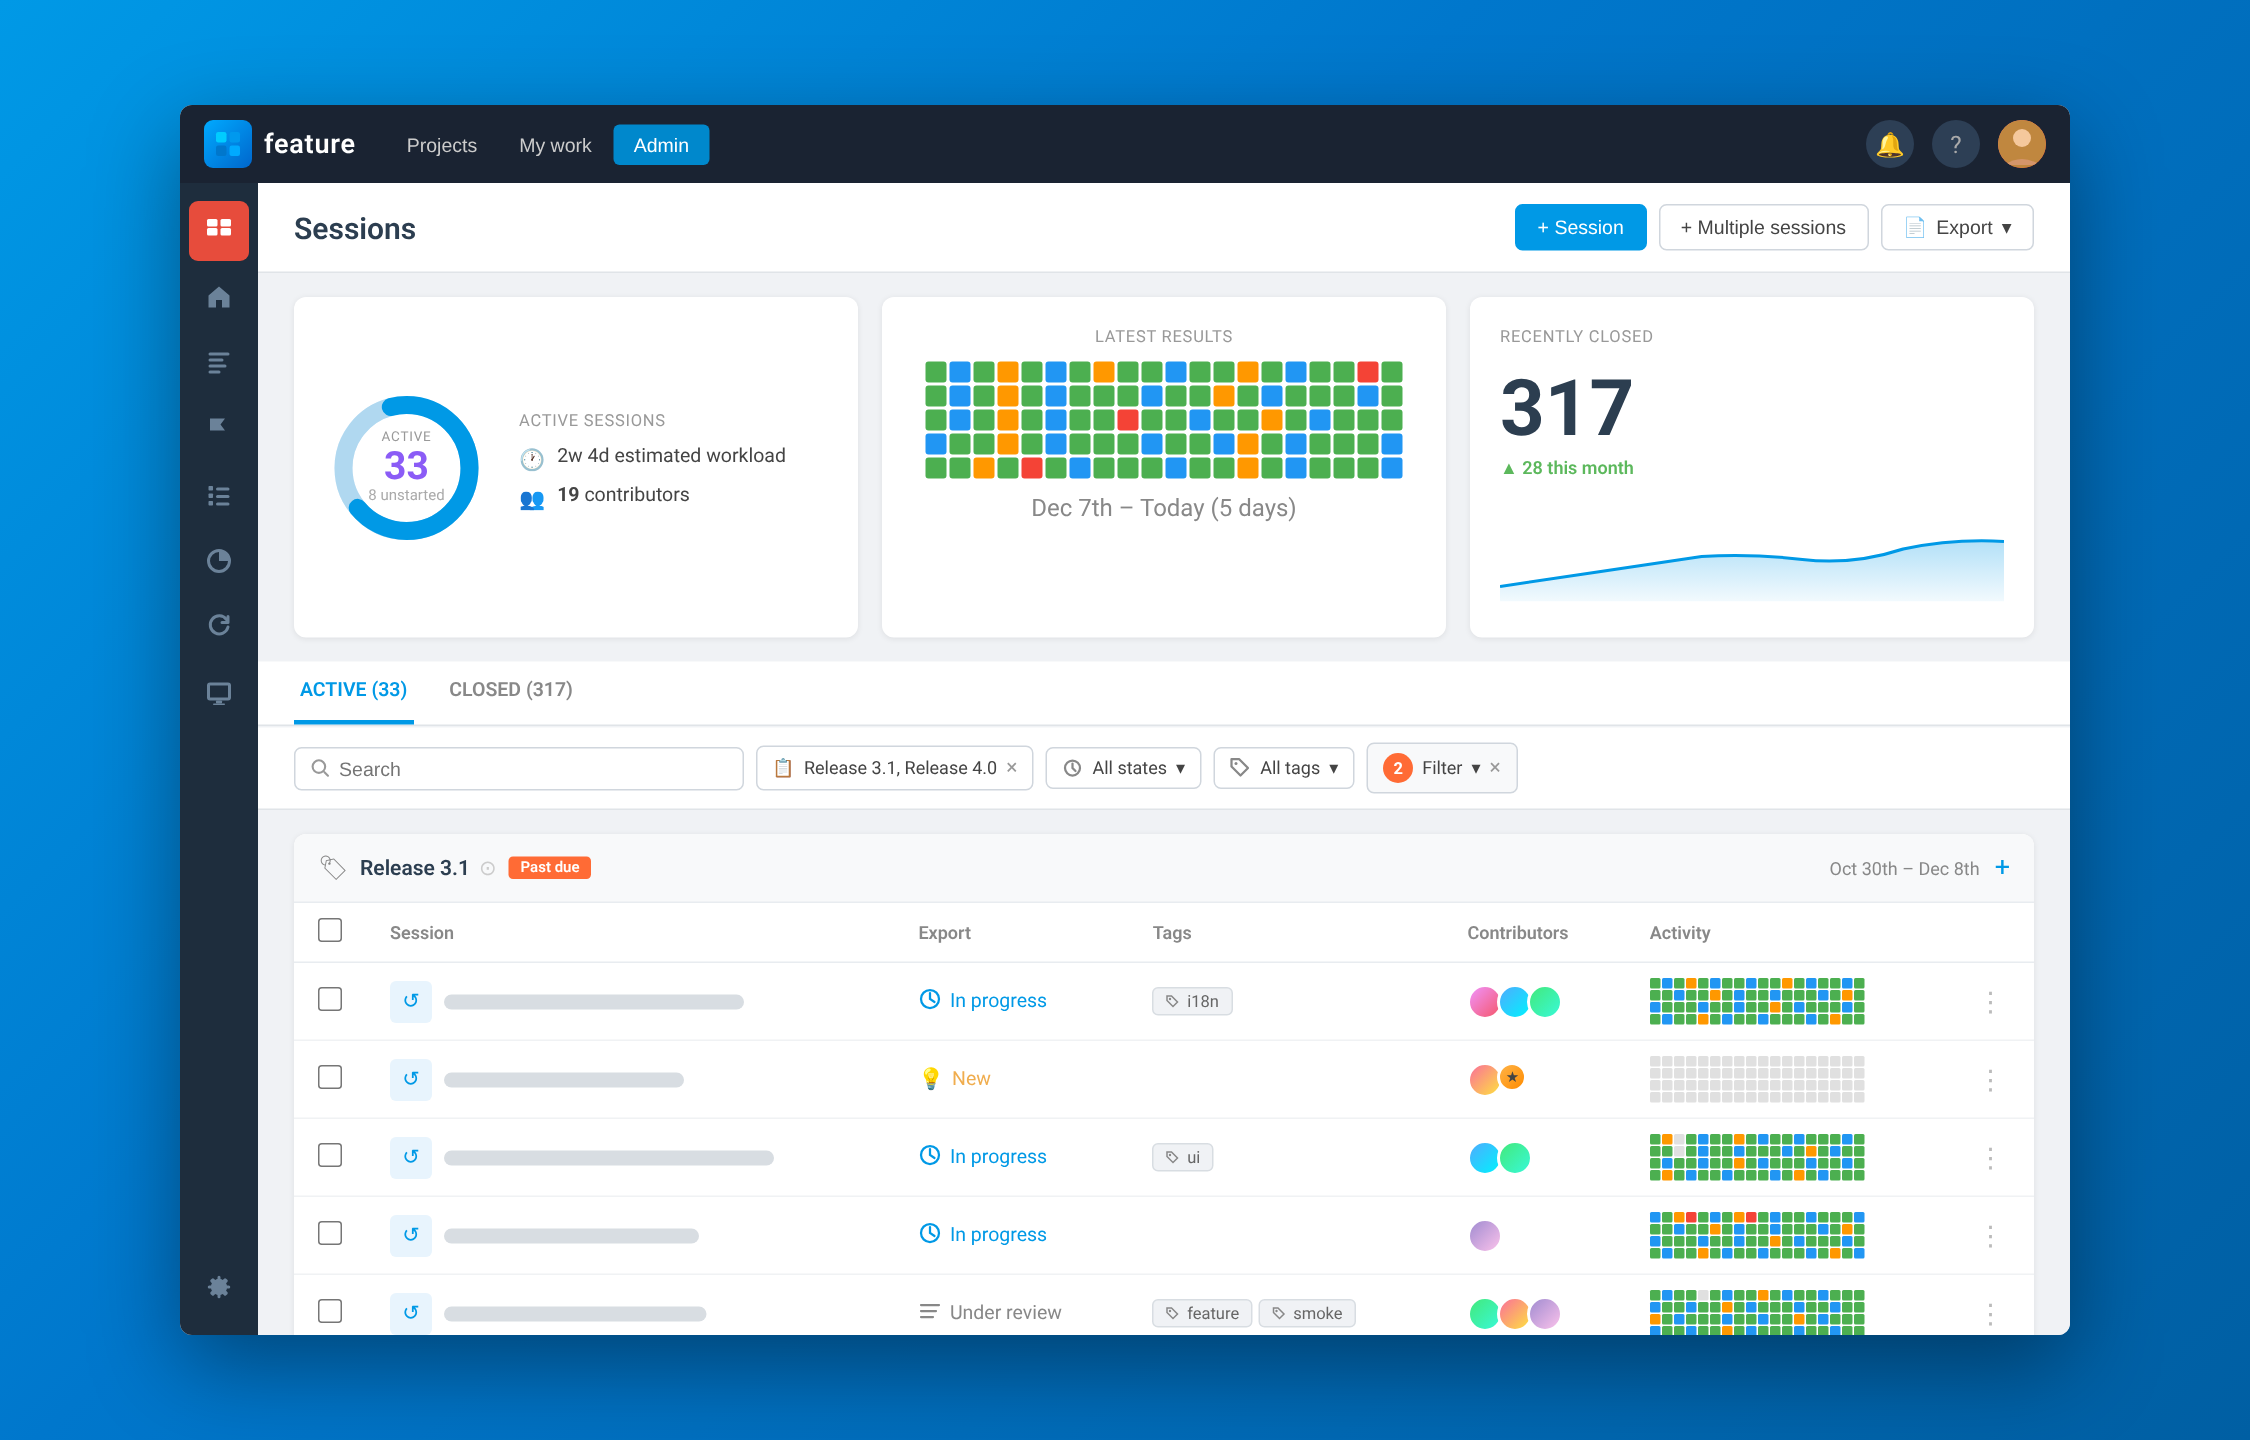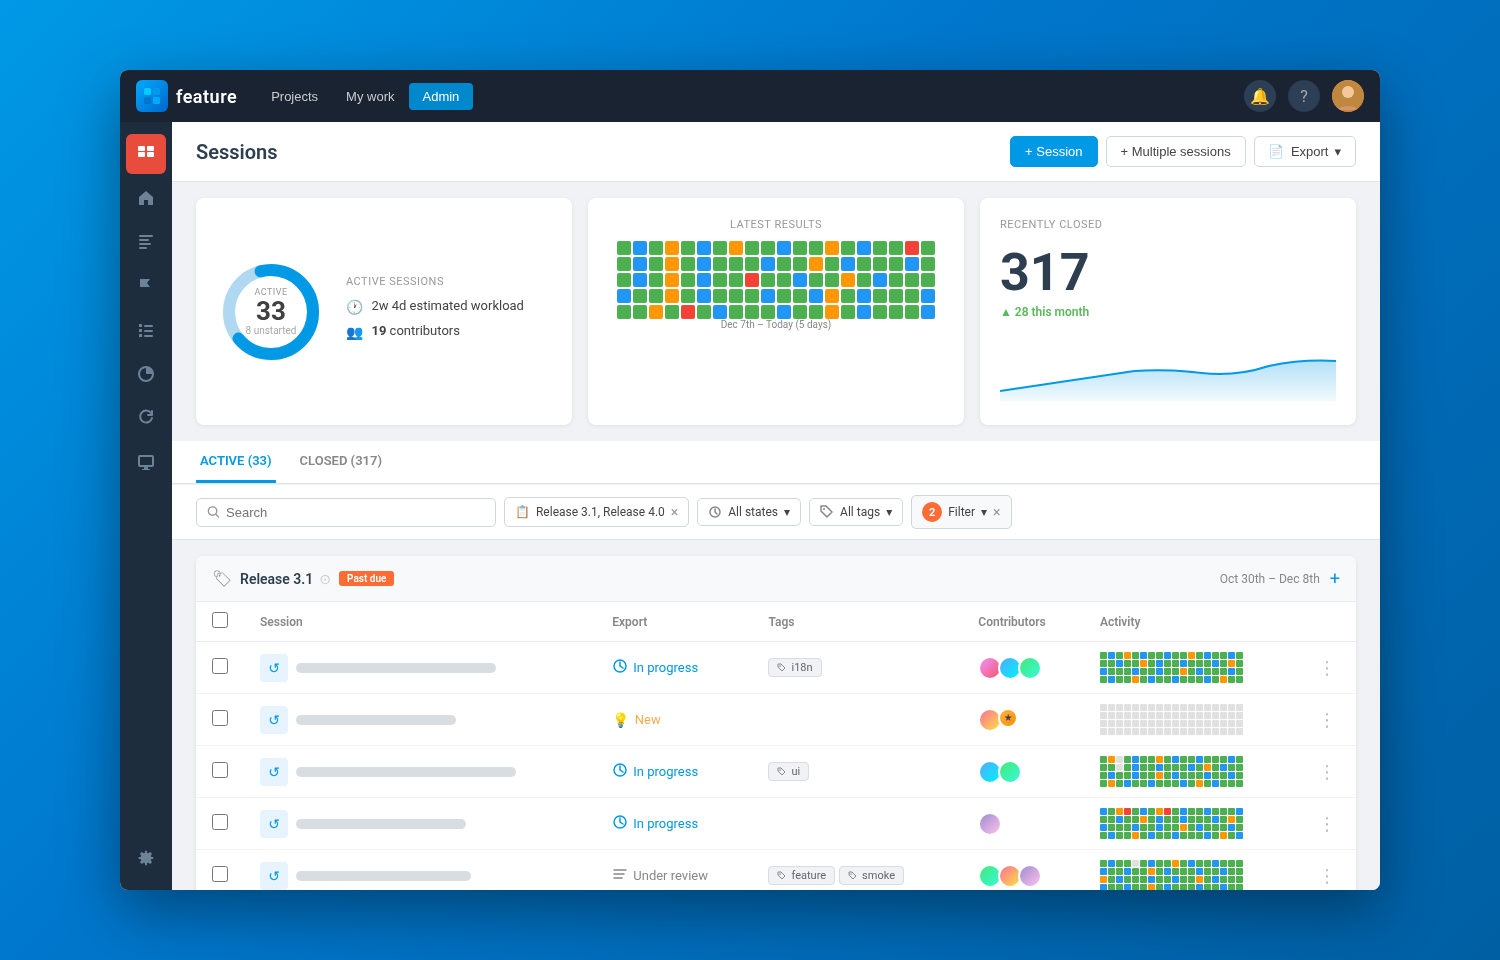--- a/index.html
+++ b/index.html
@@ -208,21 +208,21 @@
     .donut-label .active-text {
       font-size: 9px;
       color: #999;
       text-transform: uppercase;
       letter-spacing: 0.5px;
       display: block;
     }
     .donut-label .count {
       font-size: 26px;
       font-weight: 700;
-      color: #404040;
+      color: #8b5cf6;
       display: block;
       line-height: 1.1;
     }
     .donut-label .unstarted {
       font-size: 10px;
       color: #aaa;
       display: block;
     }
     .active-sessions-info .label {
       font-size: 11px;
@@ -259,23 +259,23 @@
       grid-template-columns: repeat(20, 14px);
       grid-template-rows: repeat(5, 14px);
       gap: 2px;
     }
     .result-cell {
       width: 14px;
       height: 14px;
       border-radius: 2px;
     }
     .date-range {
-      font-size: 10px;
+      font-size: 16px;
       color: #888;
-      margin-top: 0;
+      margin-top: 10px;
     }
     
     .recently-closed-card {
       display: flex;
       flex-direction: column;
     }
     .rc-number {
       font-size: 52px;
       font-weight: 700;
       color: #2c3e50;

